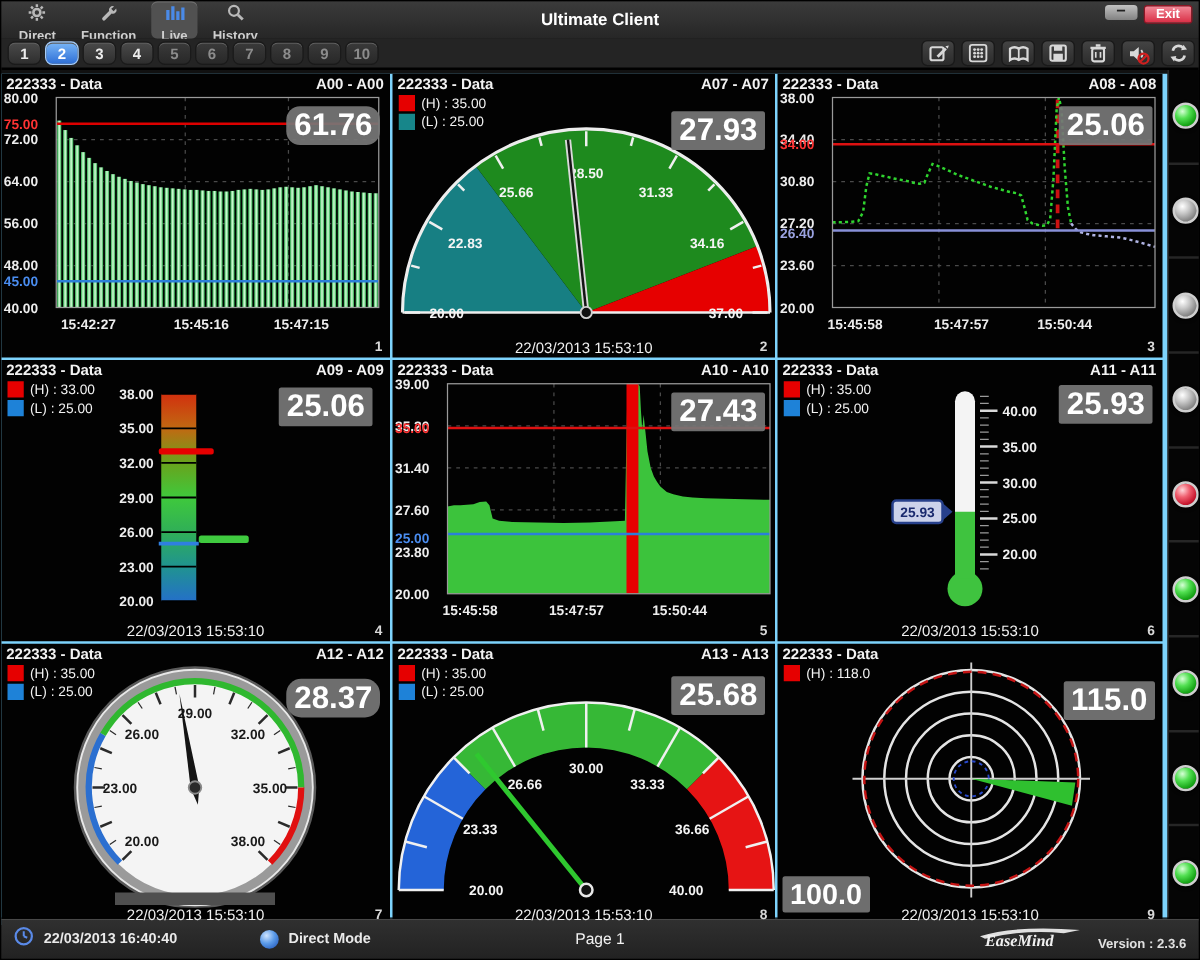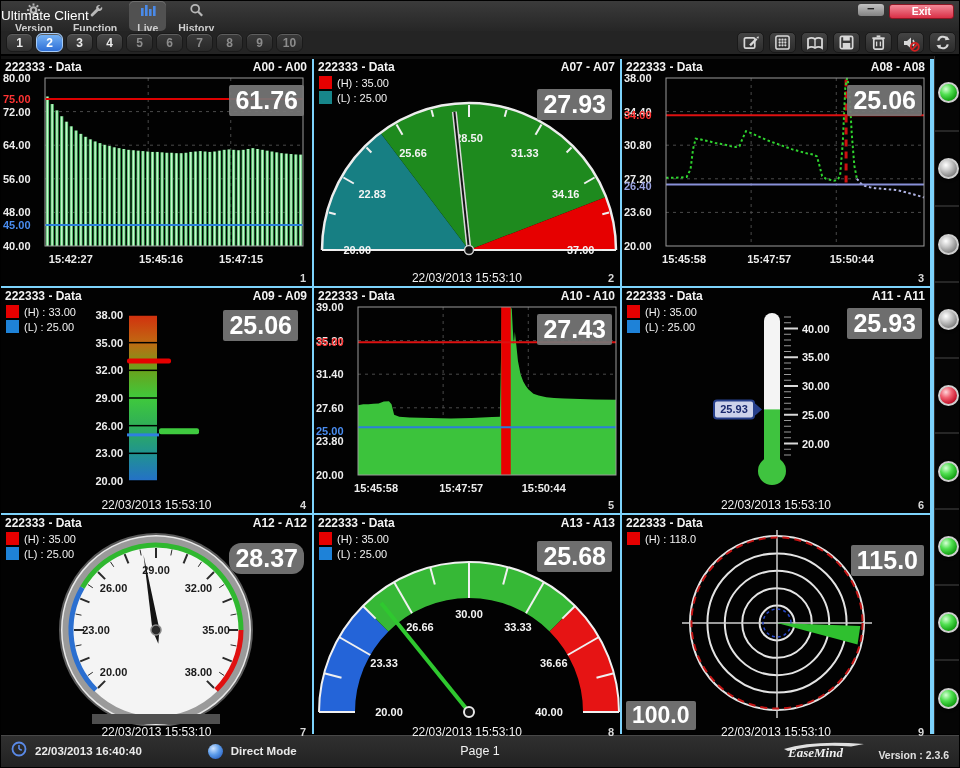--- a/index.html
+++ b/index.html
@@ -4,24 +4,24 @@
 <style>
 *{margin:0;padding:0;box-sizing:border-box}
 body{background:#000;font-family:"Liberation Sans",sans-serif}
 #win{position:relative;width:960px;height:768px;background:#111;overflow:hidden;border:1px solid #000}
 
 .titlebar{position:absolute;top:0;left:0;width:100%;height:30px;background:linear-gradient(#3b3b3b,#262626)}
 .navbtns{position:absolute;left:6px;top:0;display:flex;gap:4px;height:30px}
 .navbtn{display:flex;flex-direction:column;align-items:center;justify-content:flex-start;padding:2px 8px 0;border-radius:5px;cursor:default}
 .navbtn .nlab{font-size:10.5px;font-weight:bold;color:#cfcfcf;margin-top:1px}
 .navbtn.active{background:#515151;box-shadow:inset 0 1px 0 #6e6e6e}
-.apptitle{position:absolute;left:0;right:0;top:7px;font-size:13.5px;font-weight:normal;color:#fff;pointer-events:none}
+.apptitle{position:absolute;left:0;right:0;top:7px;text-align:center;font-size:13.5px;font-weight:bold;color:#fff;pointer-events:none}
 .winbtns{position:absolute;right:5px;top:3px;display:flex;gap:5px;align-items:flex-start}
 .minbtn{width:26px;height:12px;background:linear-gradient(#c2c2c2,#828282);border-radius:3px;color:#222;font-weight:bold;font-size:13px;line-height:9px;text-align:center}
-.exitbtn{padding:0 22px;height:15px;background:linear-gradient(#f28a98,#d92f46);border:1px solid #8c1624;border-radius:3px;color:#fff;font-weight:bold;font-size:10.5px;line-height:13px}
+.exitbtn{padding:0 9px;height:15px;background:linear-gradient(#f28a98,#d92f46);border:1px solid #8c1624;border-radius:3px;color:#fff;font-weight:bold;font-size:10.5px;line-height:13px}
 
 .tabrow{position:absolute;top:30px;left:0;width:100%;height:25px;background:#242424;display:flex;align-items:center;padding-left:5px;border-bottom:2px solid #000}
 .tabs{display:flex}
 .tab{width:27px;height:19px;border-radius:6px;font-size:12px;font-weight:bold;display:flex;align-items:center;justify-content:center;margin-right:3px;background:linear-gradient(#4a4a4a,#2e2e2e);color:#ececec;border:1px solid #1a1a1a;box-shadow:inset 0 1px 0 #5e5e5e}
 .tab.off{color:#8c8c8c;background:linear-gradient(#3a3a3a,#282828)}
 .tab.active{background:linear-gradient(#79b6f7,#2e6fd6);border-color:#a6ccf8;color:#fff}
 .tools{margin-left:auto;margin-right:3px;display:flex;gap:5px}
 .tool{width:27px;height:21px;background:linear-gradient(#444,#2b2b2b);border:1px solid #191919;border-radius:5px;display:flex;align-items:center;justify-content:center}
 .tool svg{display:block}
 
@@ -68,21 +68,21 @@
                 <line x1="8" y1="0.5" x2="8" y2="3"></line>
                 <line x1="8" y1="13" x2="8" y2="15.5"></line>
                 <line x1="0.5" y1="8" x2="3" y2="8"></line>
                 <line x1="13" y1="8" x2="15.5" y2="8"></line>
                 <line x1="2.7" y1="2.7" x2="4.5" y2="4.5"></line>
                 <line x1="11.5" y1="11.5" x2="13.3" y2="13.3"></line>
                 <line x1="2.7" y1="13.3" x2="4.5" y2="11.5"></line>
                 <line x1="11.5" y1="4.5" x2="13.3" y2="2.7"></line>
               </g>
             </svg></span>
-        <span class="nlab">Version</span>
+        <span class="nlab">Direct</span>
       </div>
       <div class="navbtn">
         <span><svg width="15" height="14" viewBox="0 0 16 16">
               <path d="M13.5 2.5a3.4 3.4 0 0 0-4.6 4.2L3 12.6a1.6 1.6 0 0 0 2.3 2.3L11.2 9a3.4 3.4 0 0 0 4.2-4.6L13 6.8 10.8 4.6Z" fill="#b8b8b8"></path>
             </svg></span>
         <span class="nlab">Function</span>
       </div>
       <div class="navbtn active">
         <span><svg width="16" height="14" viewBox="0 0 16 14">
               <g fill="#4a8ae8">
@@ -270,21 +270,21 @@
           <text x="2" y="41.599999999999994" fill="#ededed" text-anchor="start">72.00</text>
           <text x="2" y="75.2" fill="#ededed" text-anchor="start">64.00</text>
           <text x="2" y="108.8" fill="#ededed" text-anchor="start">56.00</text>
           <text x="2" y="142.4" fill="#ededed" text-anchor="start">48.00</text>
           <text x="2" y="155" fill="#4a8df0" text-anchor="start">45.00</text>
           <text x="2" y="176" fill="#ededed" text-anchor="start">40.00</text>
           <text x="69.8" y="189" fill="#ededed" text-anchor="middle">15:42:27</text>
           <text x="160.10000000000002" y="189" fill="#ededed" text-anchor="middle">15:45:16</text>
           <text x="240.08" y="189" fill="#ededed" text-anchor="middle">15:47:15</text>
         </svg>
-        <div class="badge" style="top: 26px; right: 8px;">61.76</div>
+        <div class="badge" style="top: 26px; right: 8px; border-radius: 11px;">61.76</div>
         <div class="pnum">1</div>
       </div>
       <div class="panel">
         <div class="phead">
           <span>222333 - Data</span>
           <span>A07 - A07</span>
         </div>
         <div class="legend">
           <div class="lrow">
             <span class="lsw" style="background: rgb(230, 0, 0);"></span>

